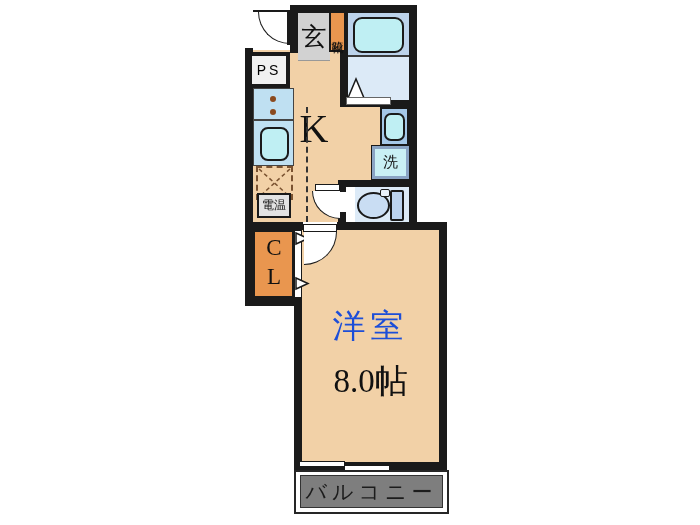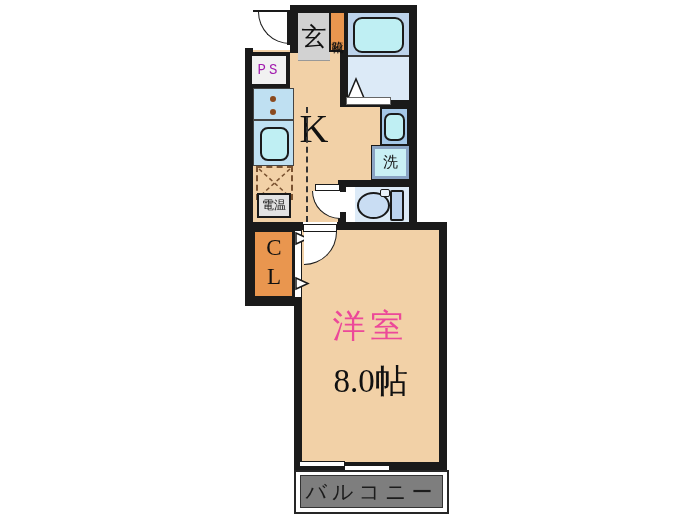--- a/index.html
+++ b/index.html
@@ -48,21 +48,21 @@
   <svg class="abs" style="left:346px;top:77px;" width="20" height="23" viewBox="0 0 20 23">
     <polygon points="2,21 18,21 10,2" fill="#fff" stroke="#1a1a1a" stroke-width="1.5"></polygon>
   </svg>
   <div class="abs" style="left:346px;top:97px;width:45px;height:8px;background:#fff;border:1px solid #666;"></div>
 
   <div class="abs center vtext" style="left:329px;top:11px;width:17px;height:41px;background:var(--c-accent_orange);border:2px solid var(--c-wall);">
     <span style="font-size:12px;color:#111;line-height:1;">靴箱</span>
   </div>
 
   <div class="abs center" style="left:248px;top:52px;width:42px;height:36px;background:#F1F1F1;border:4px solid var(--c-wall);">
-    <span style="font-family:Liberation Mono, monospace;font-size:14px;color:#a21caf;letter-spacing:3px;">PS</span>
+    <span style="font-family:Liberation Sans, sans-serif;font-size:14px;color:#000000;letter-spacing:3px;">PS</span>
   </div>
 
   <div class="abs" style="left:253px;top:88px;width:41px;height:32px;background:var(--c-counter_blue);border:1px solid #444;">
     <div class="abs" style="left:16px;top:7px;width:6px;height:6px;border-radius:50%;background:#8B4A1F;"></div>
     <div class="abs" style="left:16px;top:20px;width:6px;height:6px;border-radius:50%;background:#8B4A1F;"></div>
   </div>
 
   <div class="abs" style="left:253px;top:120px;width:41px;height:46px;background:var(--c-counter_blue);border:1px solid #444;">
     <div class="abs" style="left:6px;top:6px;width:29px;height:34px;background:var(--c-fixture_cyan);border:2px solid var(--c-wall);border-radius:8px;"></div>
   </div>
@@ -114,21 +114,21 @@
     <polygon points="2,2 14,7.5 2,13" fill="#fff" stroke="#1a1a1a" stroke-width="1.5"></polygon>
   </svg>
   <svg class="abs" style="left:294px;top:276px;" width="16" height="15" viewBox="0 0 16 15">
     <polygon points="2,2 14,7.5 2,13" fill="#fff" stroke="#1a1a1a" stroke-width="1.5"></polygon>
   </svg>
 
   <div class="abs" style="left:303px;top:224px;width:34px;height:8px;background:#fff;border:1.5px solid var(--c-wall);"></div>
   <div class="abs" style="left:304px;top:232px;width:33px;height:33px;background:#fff;border:1.5px solid var(--c-wall);border-top:none;border-left:none;border-radius:0 0 100% 0;"></div>
 
   <div class="abs center" style="left:302px;top:306px;width:137px;height:40px;">
-    <span style="font-size:33px;color:#ec4899;letter-spacing:5px;">洋室</span>
+    <span style="font-size:33px;color:#1d4ed8;letter-spacing:5px;">洋室</span>
   </div>
   <div class="abs center" style="left:302px;top:361px;width:137px;height:40px;">
     <span style="font-size:33px;color:#111;">8.0帖</span>
   </div>
 
   <div class="abs" style="left:299px;top:461px;width:46px;height:6px;background:#fff;border:1px solid var(--c-wall);"></div>
   <div class="abs" style="left:344px;top:465px;width:46px;height:6px;background:#fff;border:1px solid var(--c-wall);"></div>
 
   <div class="abs" style="left:294px;top:470px;width:155px;height:44px;background:#fff;border:2px solid #262626;"></div>
   <div class="abs center" style="left:300px;top:475px;width:143px;height:33px;background:var(--c-balcony_gray);border:1px solid #333;">

